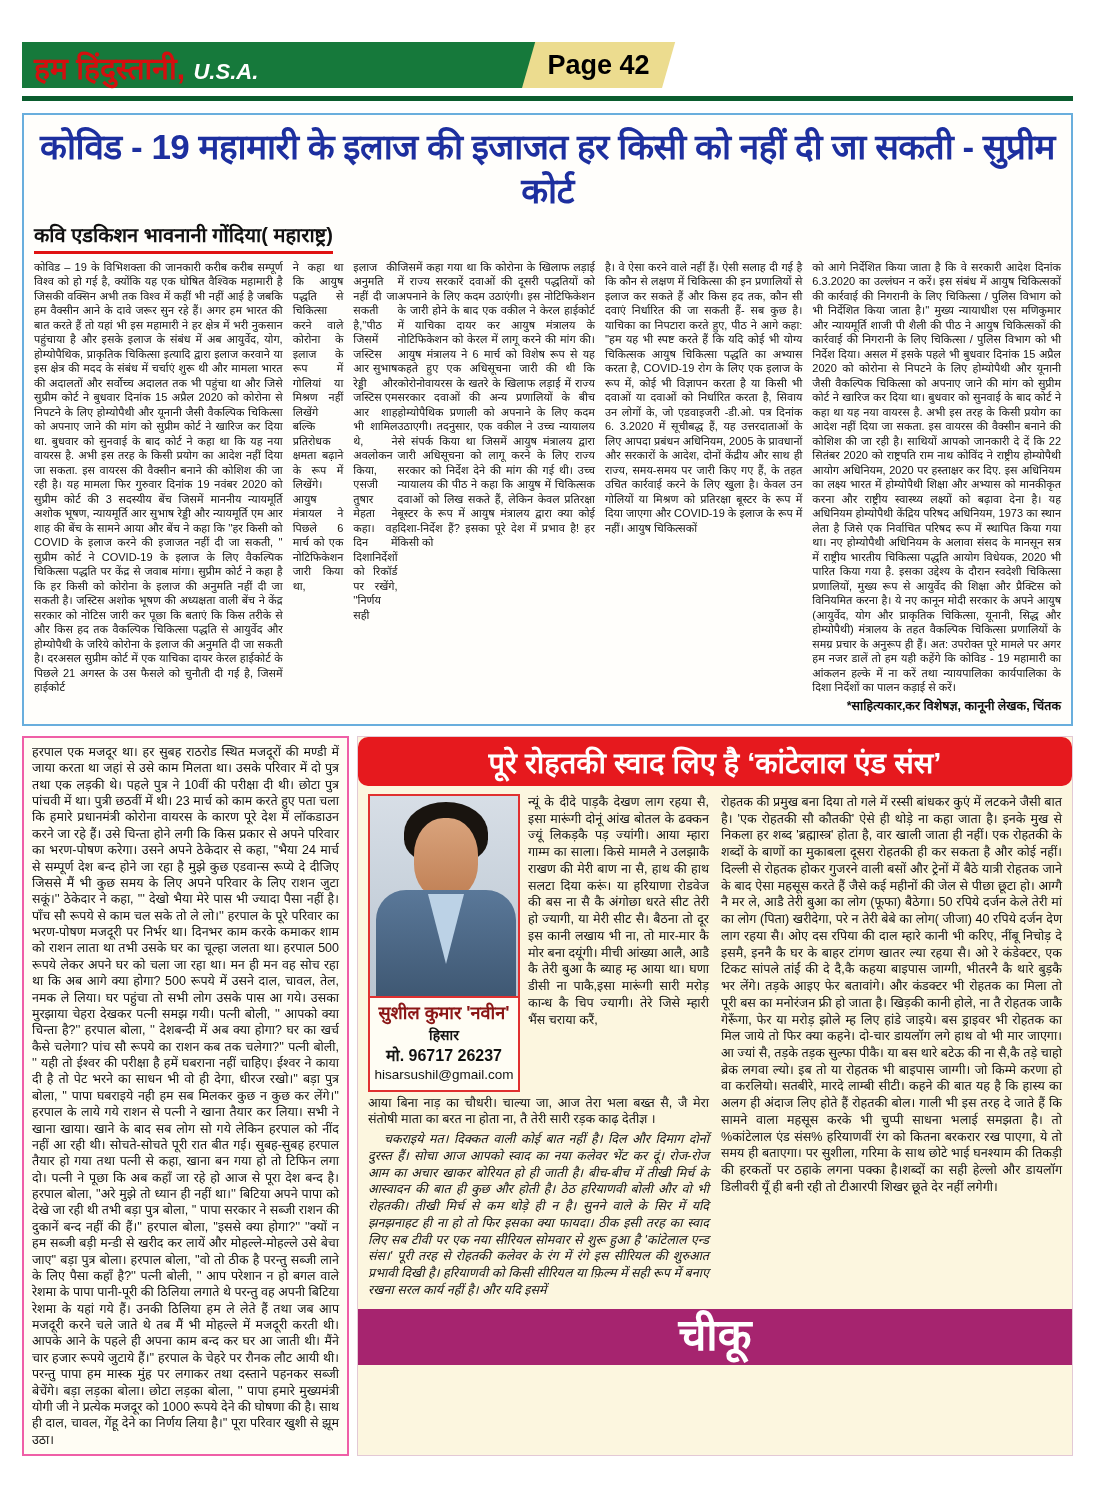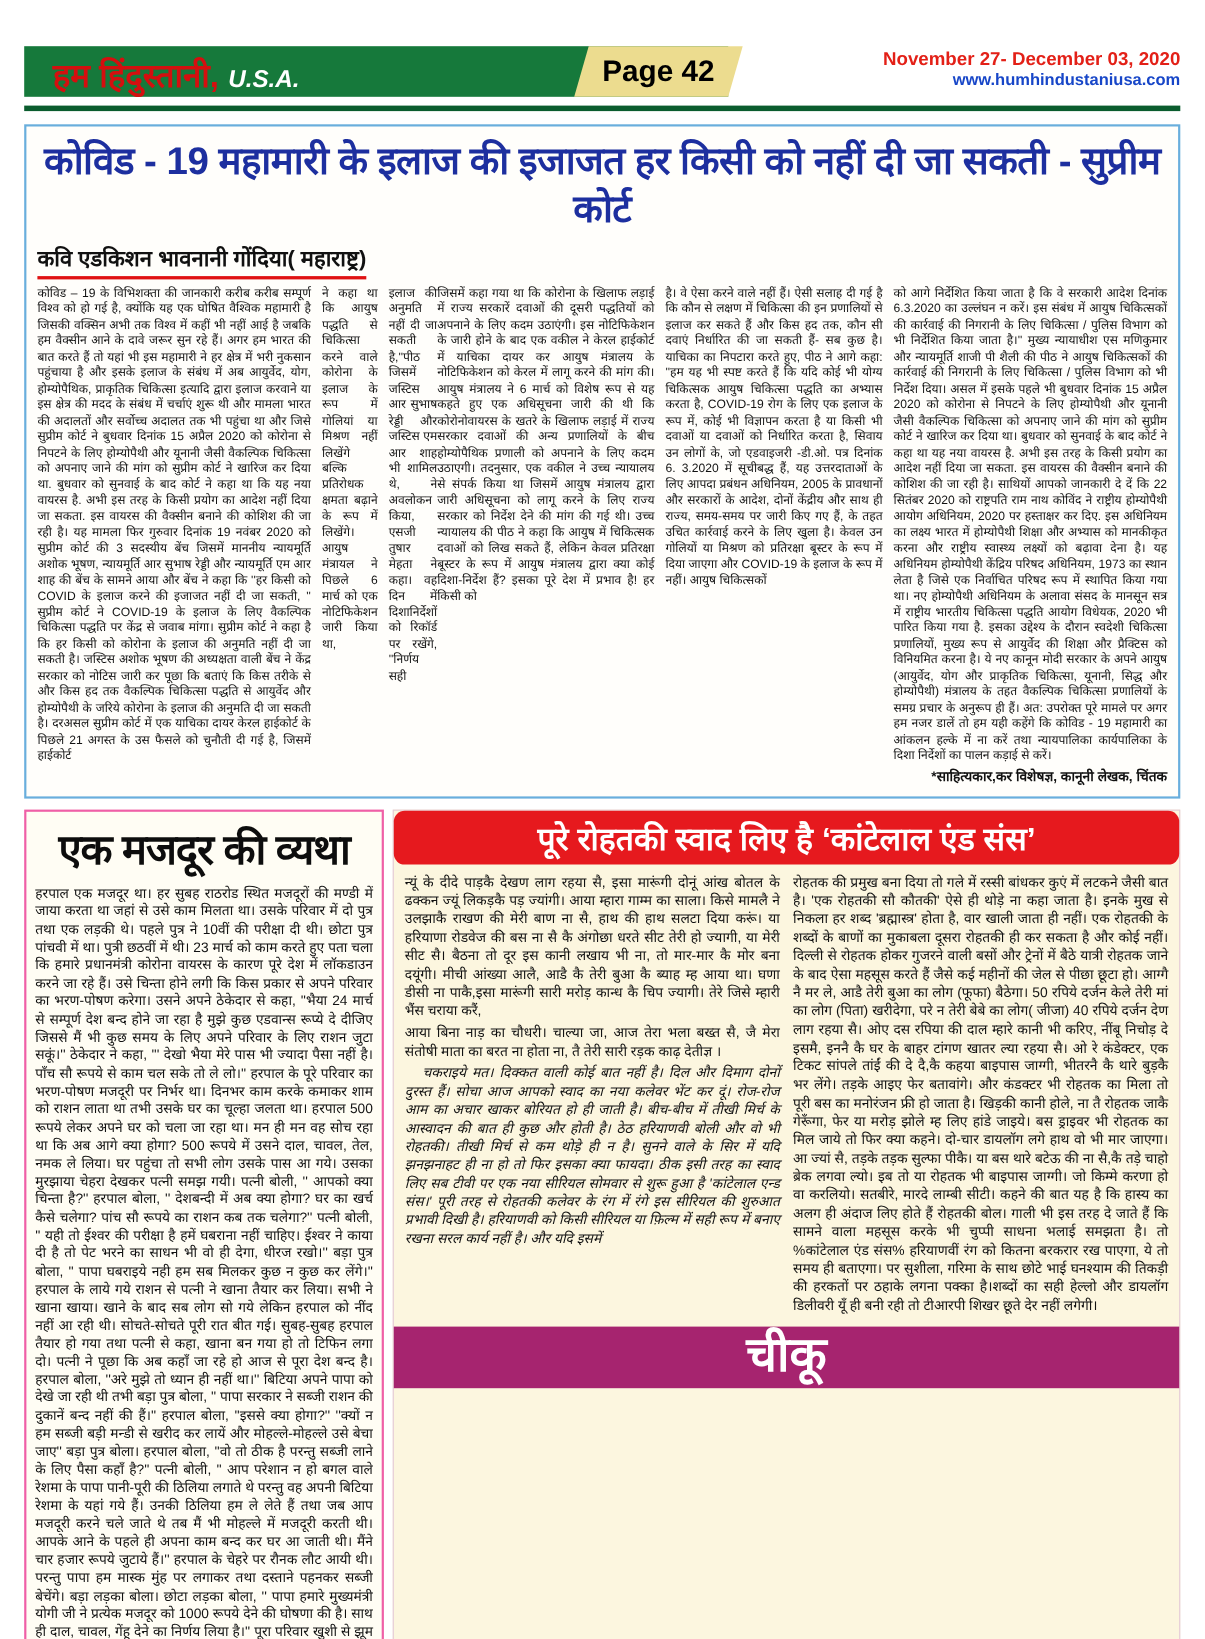--- a/index.html
+++ b/index.html
@@ -11,21 +11,21 @@
   .page { padding:42px 22px 14px 22px; }
 
   
   .masthead-row { display:flex; align-items:flex-start; justify-content:space-between; }
   .masthead-bar {
     display:flex; align-items:stretch;
     background:#16793b; height:46px; width:640px;
   }
   .masthead-title {
     color:#d40f0f; font-weight:bold; font-size:30px;
-    padding:5px 8px 0 26px; white-space:nowrap;
+    padding:5px 8px 0 12px; white-space:nowrap;
   }
   .masthead-usa { color:#ffffff; font-style:italic; font-size:22px; font-weight:bold; }
   .page-tab {
     margin-left:auto; background:#ecdc8f; height:46px; min-width:140px;
     transform:skewX(-16deg); transform-origin:bottom left;
     display:flex; align-items:center; justify-content:center;
   }
   .page-tab span {
     transform:skewX(16deg); font-weight:bold; font-size:27px; color:#000;
   }
@@ -143,24 +143,20 @@
   <header class="masthead-row">
     <div class="masthead-bar">
       <div class="masthead-title">
         <span>हम हिंदुस्तानी,</span>
         <span class="masthead-usa">U.S.A.</span>
       </div>
       <div class="page-tab">
         <span>Page 42</span>
       </div>
     </div>
-    <div class="issue-info">
-      <div class="issue-date">November 27- December 03, 2020</div>
-      <div class="issue-url">www.humhindustaniusa.com</div>
-    </div>
   </header>
   <div class="header-rule"></div>
 
   <section class="covid-box">
     <h1 class="covid-headline">कोविड - 19 महामारी के इलाज की इजाजत हर किसी को नहीं दी जा सकती - सुप्रीम कोर्ट</h1>
     <div>
       <span class="byline">कवि एडकिशन भावनानी गोंदिया( महाराष्ट्र)</span>
     </div>
     <div class="article-cols">
       <div class="colN txt">कोविड – 19 के विभिशक्ता की जानकारी करीब करीब सम्पूर्ण विश्व को हो गई है, क्योंकि यह एक घोषित वैश्विक महामारी है जिसकी वक्सिन अभी तक विश्व में कहीं भी नहीं आई है जबकि हम वैक्सीन आने के दावे जरूर सुन रहे हैं। अगर हम भारत की बात करते हैं तो यहां भी इस महामारी ने हर क्षेत्र में भरी नुकसान पहुंचाया है और इसके इलाज के संबंध में अब आयुर्वेद, योग, होम्योपैथिक, प्राकृतिक चिकित्सा इत्यादि द्वारा इलाज करवाने या इस क्षेत्र की मदद के संबंध में चर्चाएं शुरू थी और मामला भारत की अदालतों और सर्वोच्च अदालत तक भी पहुंचा था और जिसे सुप्रीम कोर्ट ने बुधवार दिनांक 15 अप्रैल 2020 को कोरोना से निपटने के लिए होम्योपैथी और यूनानी जैसी वैकल्पिक चिकित्सा को अपनाए जाने की मांग को सुप्रीम कोर्ट ने खारिज कर दिया था. बुधवार को सुनवाई के बाद कोर्ट ने कहा था कि यह नया वायरस है. अभी इस तरह के किसी प्रयोग का आदेश नहीं दिया जा सकता. इस वायरस की वैक्सीन बनाने की कोशिश की जा रही है। यह मामला फिर गुरुवार दिनांक 19 नवंबर 2020 को सुप्रीम कोर्ट की 3 सदस्यीय बेंच जिसमें माननीय न्यायमूर्ति अशोक भूषण, न्यायमूर्ति आर सुभाष रेड्डी और न्यायमूर्ति एम आर शाह की बेंच के सामने आया और बेंच ने कहा कि ''हर किसी को COVID के इलाज करने की इजाजत नहीं दी जा सकती, '' सुप्रीम कोर्ट ने COVID-19 के इलाज के लिए वैकल्पिक चिकित्सा पद्धति पर केंद्र से जवाब मांगा। सुप्रीम कोर्ट ने कहा है कि हर किसी को कोरोना के इलाज की अनुमति नहीं दी जा सकती है। जस्टिस अशोक भूषण की अध्यक्षता वाली बेंच ने केंद्र सरकार को नोटिस जारी कर पूछा कि बताएं कि किस तरीके से और किस हद तक वैकल्पिक चिकित्सा पद्धति से आयुर्वेद और होम्योपैथी के जरिये कोरोना के इलाज की अनुमति दी जा सकती है। दरअसल सुप्रीम कोर्ट में एक याचिका दायर केरल हाईकोर्ट के पिछले 21 अगस्त के उस फैसले को चुनौती दी गई है, जिसमें हाईकोर्ट</div>
@@ -193,30 +189,43 @@
       <div class="colN">
         <div class="txt">को आगे निर्देशित किया जाता है कि वे सरकारी आदेश दिनांक 6.3.2020 का उल्लंघन न करें। इस संबंध में आयुष चिकित्सकों की कार्रवाई की निगरानी के लिए चिकित्सा / पुलिस विभाग को भी निर्देशित किया जाता है।'' मुख्य न्यायाधीश एस मणिकुमार और न्यायमूर्ति शाजी पी शैली की पीठ ने आयुष चिकित्सकों की कार्रवाई की निगरानी के लिए चिकित्सा / पुलिस विभाग को भी निर्देश दिया। असल में इसके पहले भी बुधवार दिनांक 15 अप्रैल 2020 को कोरोना से निपटने के लिए होम्योपैथी और यूनानी जैसी वैकल्पिक चिकित्सा को अपनाए जाने की मांग को सुप्रीम कोर्ट ने खारिज कर दिया था। बुधवार को सुनवाई के बाद कोर्ट ने कहा था यह नया वायरस है. अभी इस तरह के किसी प्रयोग का आदेश नहीं दिया जा सकता. इस वायरस की वैक्सीन बनाने की कोशिश की जा रही है। साथियों आपको जानकारी दे दें कि 22 सितंबर 2020 को राष्ट्रपति राम नाथ कोविंद ने राष्ट्रीय होम्योपैथी आयोग अधिनियम, 2020 पर हस्ताक्षर कर दिए. इस अधिनियम का लक्ष्य भारत में होम्योपैथी शिक्षा और अभ्यास को मानकीकृत करना और राष्ट्रीय स्वास्थ्य लक्ष्यों को बढ़ावा देना है। यह अधिनियम होम्योपैथी केंद्रिय परिषद अधिनियम, 1973 का स्थान लेता है जिसे एक निर्वाचित परिषद रूप में स्थापित किया गया था। नए होम्योपैथी अधिनियम के अलावा संसद के मानसून सत्र में राष्ट्रीय भारतीय चिकित्सा पद्धति आयोग विधेयक, 2020 भी पारित किया गया है. इसका उद्देश्य के दौरान स्वदेशी चिकित्सा प्रणालियों, मुख्य रूप से आयुर्वेद की शिक्षा और प्रैक्टिस को विनियमित करना है। ये नए कानून मोदी सरकार के अपने आयुष (आयुर्वेद, योग और प्राकृतिक चिकित्सा, यूनानी, सिद्ध और होम्योपैथी) मंत्रालय के तहत वैकल्पिक चिकित्सा प्रणालियों के समग्र प्रचार के अनुरूप ही हैं। अत: उपरोक्त पूरे मामले पर अगर हम नजर डालें तो हम यही कहेंगे कि कोविड - 19 महामारी का आंकलन हल्के में ना करें तथा न्यायपालिका कार्यपालिका के दिशा निर्देशों का पालन कड़ाई से करें।</div>
         <div class="covid-sig">*साहित्यकार,कर विशेषज्ञ, कानूनी लेखक, चिंतक</div>
       </div>
     </div>
   </section>
 
   <div class="bottom-row">
 
     <aside class="mazdoor-box">
-      <h2 class="mazdoor-head">एक मजदूर की व्यथा</h2>
       <div class="mazdoor-body">हरपाल एक मजदूर था। हर सुबह राठरोड स्थित मजदूरों की मण्डी में जाया करता था जहां से उसे काम मिलता था। उसके परिवार में दो पुत्र तथा एक लड़की थे। पहले पुत्र ने 10वीं की परीक्षा दी थी। छोटा पुत्र पांचवी में था। पुत्री छठवीं में थी। 23 मार्च को काम करते हुए पता चला कि हमारे प्रधानमंत्री कोरोना वायरस के कारण पूरे देश में लॉकडाउन करने जा रहे हैं। उसे चिन्ता होने लगी कि किस प्रकार से अपने परिवार का भरण-पोषण करेगा। उसने अपने ठेकेदार से कहा, ''भैया 24 मार्च से सम्पूर्ण देश बन्द होने जा रहा है मुझे कुछ एडवान्स रूप्ये दे दीजिए जिससे मैं भी कुछ समय के लिए अपने परिवार के लिए राशन जुटा सकूं।'' ठेकेदार ने कहा, ''' देखो भैया मेरे पास भी ज्यादा पैसा नहीं है। पाँच सौ रूपये से काम चल सके तो ले लो।'' हरपाल के पूरे परिवार का भरण-पोषण मजदूरी पर निर्भर था। दिनभर काम करके कमाकर शाम को राशन लाता था तभी उसके घर का चूल्हा जलता था। हरपाल 500 रूपये लेकर अपने घर को चला जा रहा था। मन ही मन वह सोच रहा था कि अब आगे क्या होगा? 500 रूपये में उसने दाल, चावल, तेल, नमक ले लिया। घर पहुंचा तो सभी लोग उसके पास आ गये। उसका मुरझाया चेहरा देखकर पत्नी समझ गयी। पत्नी बोली, '' आपको क्या चिन्ता है?'' हरपाल बोला, '' देशबन्दी में अब क्या होगा? घर का खर्च कैसे चलेगा? पांच सौ रूपये का राशन कब तक चलेगा?'' पत्नी बोली, '' यही तो ईश्वर की परीक्षा है हमें घबराना नहीं चाहिए। ईश्वर ने काया दी है तो पेट भरने का साधन भी वो ही देगा, धीरज रखो।'' बड़ा पुत्र बोला, '' पापा घबराइये नही हम सब मिलकर कुछ न कुछ कर लेंगे।'' हरपाल के लाये गये राशन से पत्नी ने खाना तैयार कर लिया। सभी ने खाना खाया। खाने के बाद सब लोग सो गये लेकिन हरपाल को नींद नहीं आ रही थी। सोचते-सोचते पूरी रात बीत गई। सुबह-सुबह हरपाल तैयार हो गया तथा पत्नी से कहा, खाना बन गया हो तो टिफिन लगा दो। पत्नी ने पूछा कि अब कहाँ जा रहे हो आज से पूरा देश बन्द है। हरपाल बोला, ''अरे मुझे तो ध्यान ही नहीं था।'' बिटिया अपने पापा को देखे जा रही थी तभी बड़ा पुत्र बोला, '' पापा सरकार ने सब्जी राशन की दुकानें बन्द नहीं की हैं।'' हरपाल बोला, ''इससे क्या होगा?'' ''क्यों न हम सब्जी बड़ी मन्डी से खरीद कर लायें और मोहल्ले-मोहल्ले उसे बेचा जाए'' बड़ा पुत्र बोला। हरपाल बोला, ''वो तो ठीक है परन्तु सब्जी लाने के लिए पैसा कहाँ है?'' पत्नी बोली, '' आप परेशान न हो बगल वाले रेशमा के पापा पानी-पूरी की ठिलिया लगाते थे परन्तु वह अपनी बिटिया रेशमा के यहां गये हैं। उनकी ठिलिया हम ले लेते हैं तथा जब आप मजदूरी करने चले जाते थे तब मैं भी मोहल्ले में मजदूरी करती थी। आपके आने के पहले ही अपना काम बन्द कर घर आ जाती थी। मैंने चार हजार रूपये जुटाये हैं।'' हरपाल के चेहरे पर रौनक लौट आयी थी। परन्तु पापा हम मास्क मुंह पर लगाकर तथा दस्ताने पहनकर सब्जी बेचेंगे। बड़ा लड़का बोला। छोटा लड़का बोला, '' पापा हमारे मुख्यमंत्री योगी जी ने प्रत्येक मजदूर को 1000 रूपये देने की घोषणा की है। साथ ही दाल, चावल, गेंहू देने का निर्णय लिया है।'' पूरा परिवार खुशी से झूम उठा।</div>
 
     </aside>
 
     <section class="right-stack">
       <h2 class="rohtak-band">पूरे रोहतकी स्वाद लिए है ‘कांटेलाल एंड संस’</h2>
       <div class="rohtak-body">
         <div class="r-col">
           <div class="photo-row">
+            <div class="photo-box">
+              <div class="portrait">
+                <div class="p-hair"></div>
+                <div class="p-face"></div>
+                <div class="p-suit"></div>
+                <div class="p-shirt"></div>
+              </div>
+              <div class="caption">
+                <div class="cap-name">सुशील कुमार 'नवीन'</div>
+                <div class="cap-city">हिसार</div>
+                <div class="cap-phone">मो. 96717 26237</div>
+                <div class="cap-email">hisarsushil@gmail.com</div>
+              </div>
+            </div>
             <div class="beside-text">न्यूं के दीदे पाड़कै देखण लाग रहया सै, इसा मारूंगी दोनूं आंख बोतल के ढक्कन ज्यूं लिकड़कै पड़ ज्यांगी। आया म्हारा गाम्म का साला। किसे मामलै ने उलझाकै राखण की मेरी बाण ना सै, हाथ की हाथ सलटा दिया करूं। या हरियाणा रोडवेज की बस ना सै कै अंगोछा धरते सीट तेरी हो ज्यागी, या मेरी सीट सै। बैठना तो दूर इस कानी लखाय भी ना, तो मार-मार कै मोर बना दयूंगी। मीची आंख्या आलै, आडै कै तेरी बुआ कै ब्याह म्ह आया था। घणा डीसी ना पाकै,इसा मारूंगी सारी मरोड़ कान्ध कै चिप ज्यागी। तेरे जिसे म्हारी भैंस चराया करैं,</div>
           </div>
           <div class="below-text">
               <p>आया बिना नाड़ का चौधरी। चाल्या जा, आज तेरा भला बख्त सै, जै मेरा संतोषी माता का बरत ना होता ना, तै तेरी सारी रड़क काढ़ देतीज्ञ ।</p>
               <p>चकराइये मत। दिक्कत वाली कोई बात नहीं है। दिल और दिमाग दोनों दुरस्त हैं। सोचा आज आपको स्वाद का नया कलेवर भेंट कर दूं। रोज-रोज आम का अचार खाकर बोरियत हो ही जाती है। बीच-बीच में तीखी मिर्च के आस्वादन की बात ही कुछ और होती है। ठेठ हरियाणवी बोली और वो भी रोहतकी। तीखी मिर्च से कम थोड़े ही न है। सुनने वाले के सिर में यदि झनझनाहट ही ना हो तो फिर इसका क्या फायदा।    ठीक इसी तरह का स्वाद लिए सब टीवी पर एक नया सीरियल सोमवार से शुरू हुआ है 'कांटेलाल एन्ड संस।' पूरी तरह से रोहतकी कलेवर के रंग में रंगे इस सीरियल की शुरुआत प्रभावी दिखी है। हरियाणवी को किसी सीरियल या फ़िल्म में सही रूप में बनाए रखना सरल कार्य नहीं है। और यदि इसमें</p>
             </div>
         </div>
         <div class="r-col">रोहतक की प्रमुख बना दिया तो गले में रस्सी बांधकर कुएं में लटकने जैसी बात है। 'एक रोहतकी सौ कौतकी' ऐसे ही थोड़े ना कहा जाता है। इनके मुख से निकला हर शब्द 'ब्रह्मास्त्र' होता है, वार खाली जाता ही नहीं। एक रोहतकी के शब्दों के बाणों का मुकाबला दूसरा रोहतकी ही कर सकता है और कोई नहीं। दिल्ली से रोहतक होकर गुजरने वाली बसों और ट्रेनों में बैठे यात्री रोहतक जाने के बाद ऐसा महसूस करते हैं जैसे कई महीनों की जेल से पीछा छूटा हो। आग्गै नै मर ले, आडै तेरी बुआ का लोग (फूफा) बैठेगा। 50 रपिये दर्जन केले तेरी मां का लोग (पिता) खरीदेगा, परे न तेरी बेबे का लोग( जीजा) 40 रपिये दर्जन देण लाग रहया सै। ओए दस रपिया की दाल म्हारे कानी भी करिए, नींबू निचोड़ दे इसमै, इननै कै घर के बाहर टांगण खातर ल्या रहया सै। ओ रे कंडेक्टर, एक टिकट सांपले तांईं की दे दै,कै कहया बाइपास जाग्गी, भीतरनै कै थारे बुड़कै भर लेंगे। तड़के आइए फेर बतावांगे। और कंडक्टर भी रोहतक का मिला तो पूरी बस का मनोरंजन फ्री हो जाता है। खिड़की कानी होले, ना तै रोहतक जाकै गेरूँगा, फेर या मरोड़ झोले म्ह लिए हांडे जाइये। बस ड्राइवर भी रोहतक का मिल जाये तो फिर क्या कहने। दो-चार डायलॉग लगे हाथ वो भी मार जाएगा। आ ज्यां सै, तड़के तड़क सुल्फा पीकै। या बस थारे  बटेऊ की ना सै,कै तड़े चाहो ब्रेक लगवा ल्यो। इब तो या रोहतक भी बाइपास जाग्गी। जो किम्मे करणा हो वा करलियो। सतबीरे, मारदे लाम्बी सीटी। कहने की बात यह है कि हास्य का अलग ही अंदाज लिए होते हैं रोहतकी बोल। गाली भी इस तरह दे जाते हैं कि सामने वाला महसूस करके भी चुप्पी साधना भलाई समझता है। तो %कांटेलाल एंड संस% हरियाणवीं रंग को कितना बरकरार रख पाएगा, ये तो समय ही बताएगा। पर सुशीला, गरिमा के साथ छोटे भाई घनश्याम की तिकड़ी की हरकतों पर ठहाके लगना पक्का है।शब्दों का सही हेल्लो और डायलॉग डिलीवरी यूँ ही बनी रही तो टीआरपी शिखर छूते देर नहीं लगेगी।</div>
       </div>
 

